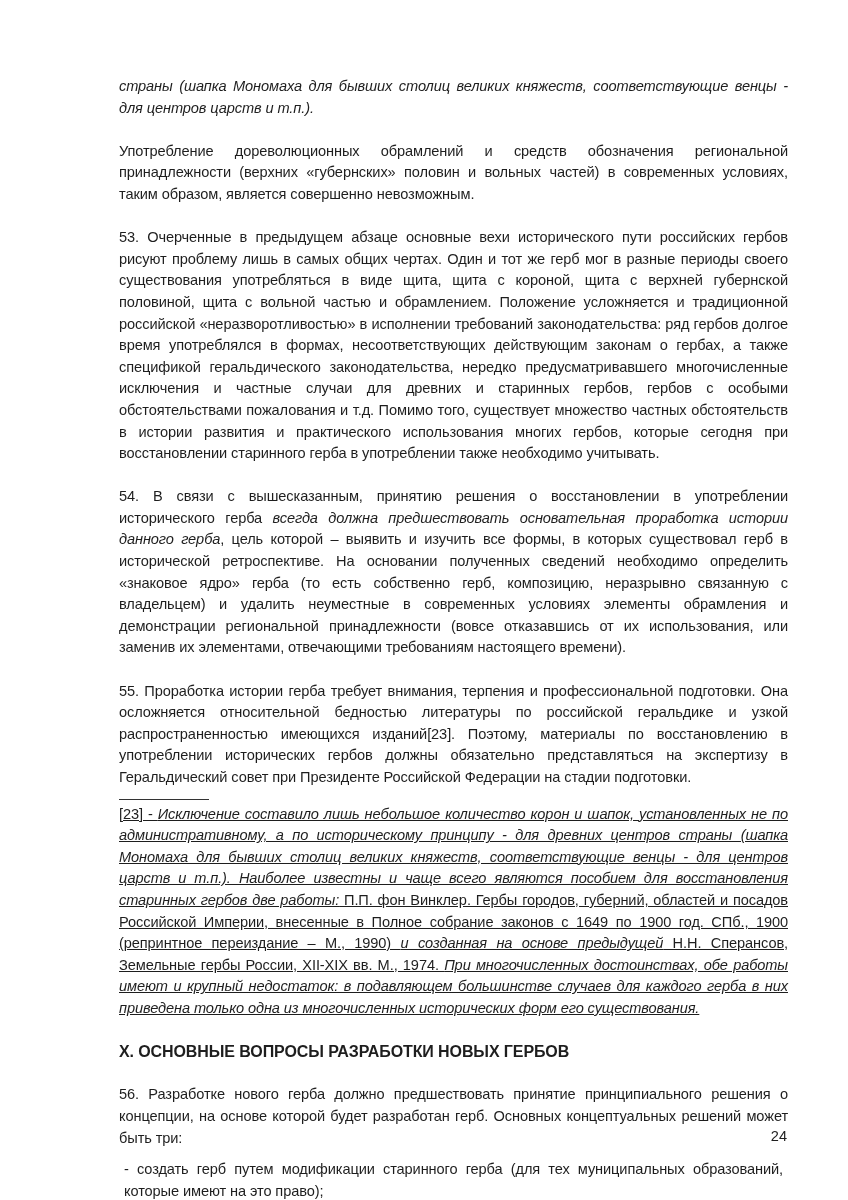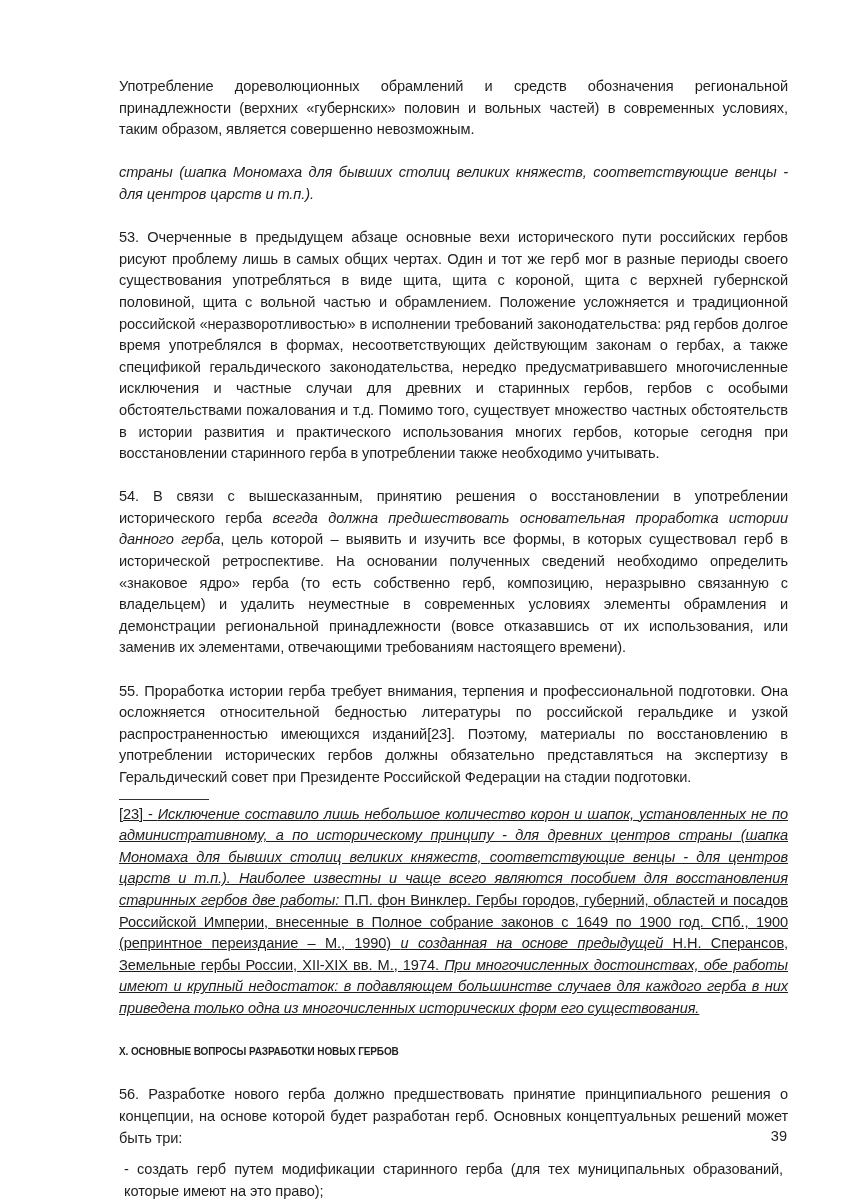--- a/index.html
+++ b/index.html
@@ -7,45 +7,45 @@
   .page {
     position: absolute; left: 119px; top: 76px; width: 669px;
     font-family: "Liberation Sans", sans-serif;
     font-size: 14.6px; line-height: 21.6px; color: #1e1e1e;
     text-align: justify; letter-spacing: -0.1px;
   }
   .p { margin: 0 0 21.6px 0; }
   .it { font-style: italic; }
   .fn-rule { width: 90px; height: 0; border-top: 1px solid #333; margin: 0 0 4px 0; }
   .fn { margin: 0 0 21.6px 0; text-decoration: underline; }
-  .heading { font-weight: bold; font-size: 10px; margin: 6px 0 21.6px 0; text-align: left; }
+  .heading { font-weight: bold; font-size: 16px; margin: 6px 0 21.6px 0; text-align: left; }
   .list-item { margin: 5px; }
   .page-num {
     position: absolute; right: 61px; top: 1128px;
     font-family: "Liberation Sans", sans-serif; font-size: 14.6px; color: #1e1e1e;
   }
 </style>
 </head>
 <body>
 
 <div class="page">
 
+  <p class="p it">страны (шапка Мономаха для бывших столиц великих княжеств, соответствующие венцы - для центров царств и т.п.).</p>
+
   <p class="p">Употребление дореволюционных обрамлений и средств обозначения региональной принадлежности (верхних «губернских» половин и вольных частей) в современных условиях, таким образом, является совершенно невозможным.</p>
-
-  <p class="p it">страны (шапка Мономаха для бывших столиц великих княжеств, соответствующие венцы - для центров царств и т.п.).</p>
 
   <p class="p">53. Очерченные в предыдущем абзаце основные вехи исторического пути российских гербов рисуют проблему лишь в самых общих чертах. Один и тот же герб мог в разные периоды своего существования употребляться в виде щита, щита с короной, щита с верхней губернской половиной, щита с вольной частью и обрамлением. Положение усложняется и традиционной российской «неразворотливостью» в исполнении требований законодательства: ряд гербов долгое время употреблялся в формах, несоответствующих действующим законам о гербах, а также спецификой геральдического законодательства, нередко предусматривавшего многочисленные исключения и частные случаи для древних и старинных гербов, гербов с особыми обстоятельствами пожалования и т.д. Помимо того, существует множество частных обстоятельств в истории развития и практического использования многих гербов, которые сегодня при восстановлении старинного герба в употреблении также необходимо учитывать.</p>
 
   <p class="p"><span>54. В связи с вышесказанным, принятию решения о восстановлении в употреблении исторического герба </span><span class="it">всегда должна предшествовать основательная проработка истории данного герба</span><span>, цель которой – выявить и изучить все формы, в которых существовал герб в исторической ретроспективе. На основании полученных сведений необходимо определить «знаковое ядро» герба (то есть собственно герб, композицию, неразрывно связанную с владельцем) и удалить неуместные в современных условиях элементы обрамления и демонстрации региональной принадлежности (вовсе отказавшись от их использования, или заменив их элементами, отвечающими требованиям настоящего времени).</span></p>
 
   <p class="p" style="margin-bottom:10px">55. Проработка истории герба требует внимания, терпения и профессиональной подготовки. Она осложняется относительной бедностью литературы по российской геральдике и узкой распространенностью имеющихся изданий[23]. Поэтому, материалы по восстановлению в употреблении исторических гербов должны обязательно представляться на экспертизу в Геральдический совет при Президенте Российской Федерации на стадии подготовки.</p>
 
   <div class="fn-rule"></div>
 
   <p class="fn"><span>[23] - </span><span class="it">Исключение составило лишь небольшое количество корон и шапок, установленных не по административному, а по историческому принципу - для древних центров страны (шапка Мономаха для бывших столиц великих княжеств, соответствующие венцы - для центров царств и т.п.). Наиболее известны и чаще всего являются пособием для восстановления старинных гербов две работы:</span><span> П.П. фон Винклер. Гербы городов, губерний, областей и посадов Российской Империи, внесенные в Полное собрание законов с 1649 по 1900 год. СПб., 1900 (репринтное переиздание – М., 1990) </span><span class="it">и созданная на основе предыдущей</span><span> Н.Н. Сперансов, Земельные гербы России, XII-XIX вв. М., 1974. </span><span class="it">При многочисленных достоинствах, обе работы имеют и крупный недостаток: в подавляющем большинстве случаев для каждого герба в них приведена только одна из многочисленных исторических форм его существования.</span></p>
 
   <h2 class="heading">X. ОСНОВНЫЕ ВОПРОСЫ РАЗРАБОТКИ НОВЫХ ГЕРБОВ</h2>
 
   <p class="p" style="margin-bottom:10px">56. Разработке нового герба должно предшествовать принятие принципиального решения о концепции, на основе которой будет разработан герб. Основных концептуальных решений может быть три:</p>
   <p class="list-item">- создать герб путем модификации старинного герба (для тех муниципальных образований, которые имеют на это право);</p>
 </div>
 
-<div class="page-num">39</div>
+<div class="page-num">24</div>
 
 </body></html>

